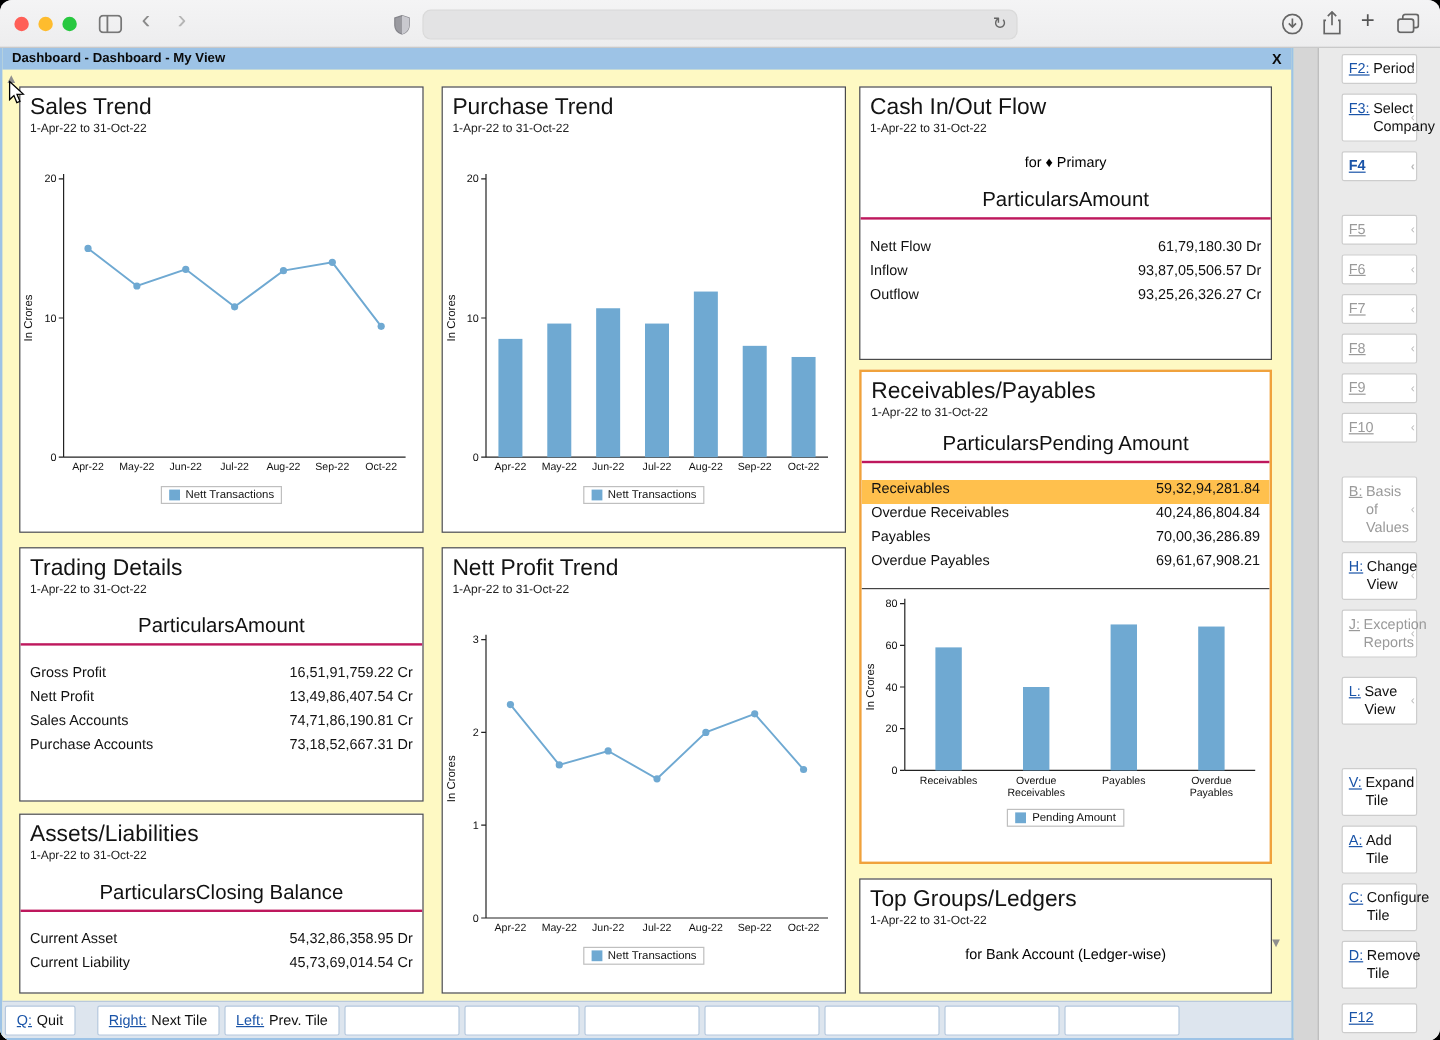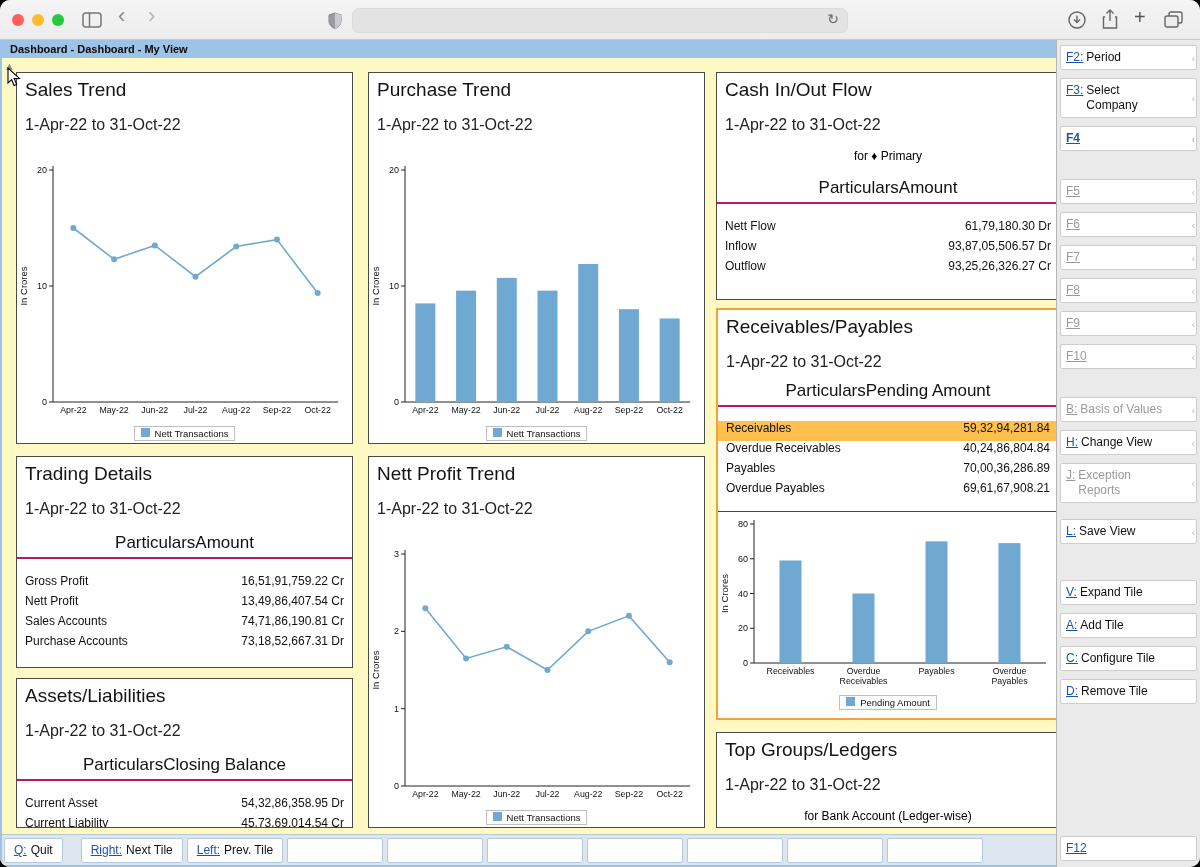--- a/index.html
+++ b/index.html
@@ -40,40 +40,40 @@
   #tile-sales{left:14px;top:14px;width:337px;height:372px}
   #tile-purchase{left:366px;top:14px;width:337px;height:372px}
   #tile-cash{left:714px;top:14px;width:344px;height:228px}
   #tile-recv{left:714px;top:250px;width:344px;height:412px;border:2px solid var(--sel)}
   #tile-trading{left:14px;top:398px;width:337px;height:212px}
   #tile-assets{left:14px;top:620px;width:337px;height:150px}
   #tile-profit{left:366px;top:398px;width:337px;height:372px}
   #tile-groups{left:714px;top:674px;width:344px;height:96px}
 
   .tile-title{font-size:19px;color:#141414;padding:5px 8px 0;line-height:24px}
-  .tile-period{font-size:16px;color:#222;padding:0 8px;margin-top:14px}
+  .tile-period{font-size:10px;color:#222;padding:0 8px;margin-top:0}
   .scope{font-weight:normal;font-size:12px;text-align:center;margin-top:15px}
   .thead{display:flex;justify-content:center;font-size:17px;color:#111;
     padding:0 8px 4px;border-bottom:2px solid #be185d;margin-top:15px}
   .trows{margin-top:15px}
   .trow{display:flex;justify-content:space-between;align-items:flex-start;font-size:12px;color:#111;height:20px;padding:0 8px}
   .trow.hl{background:var(--hl)}
   #tile-recv .thead{margin-top:10px}
   #tile-recv .trows{margin-top:14px}
 
   .chart{position:relative;flex:0 0 auto}
   #tile-sales .chart,#tile-purchase .chart,#tile-profit .chart{height:288px;margin-top:2px}
   #tile-recv .chart{height:182px;margin-top:10px;border-top:1px solid #444}
-  .legend{display:flex;justify-content:center;align-items:flex-start;gap:5px;margin:2px auto 4px;
+  .legend{display:flex;justify-content:center;align-items:center;gap:5px;margin:2px auto 4px;
     font-size:9.5px;color:#111;border:1px solid #bfbfbf;padding:1px 6px;width:max-content}
   .legend-swatch{width:9px;height:9px;background:var(--chart);display:inline-block}
 
   
-  .sidebar{position:absolute;right:0;top:40px;width:144px;height:827px;background:#eaeaea;
-    border-left:1px solid #b5b5b5;display:flex;flex-direction:column;padding:3px 2px}
+  .sidebar{position:absolute;right:0;top:40px;width:102px;height:827px;background:#eaeaea;
+    border-left:1px solid #b5b5b5;display:flex;flex-direction:column;padding:3px 18px}
   .sb-item{position:relative;background:#fff;border:1px solid #cdcdcd;border-radius:2px;
     margin:2px 1px 6px 1px;padding:4px 10px 4px 5px;font-size:12px;line-height:15px;display:flex;gap:3px;min-height:25px}
   .sb-key{color:var(--kb);text-decoration:underline;white-space:nowrap}
   .sb-label{color:#111;flex:1}
   .sb-item.disabled .sb-key,.sb-item.disabled .sb-label{color:var(--dis)}
   .sb-chev{position:absolute;right:1px;top:50%;transform:translateY(-50%);color:#b9b9b9;font-size:10px;text-decoration:none}
   .sb-bottom{margin-top:auto;margin-bottom:3px}
 
   
   .bottombar{position:absolute;left:0;bottom:0;width:1074px;height:31px;background:#dde5ee;

